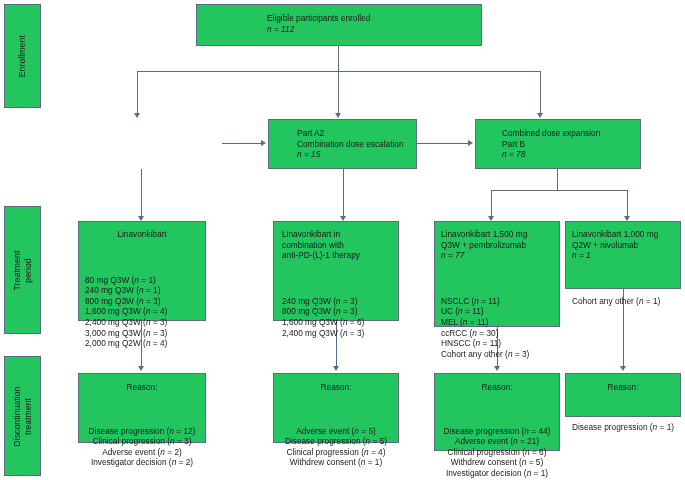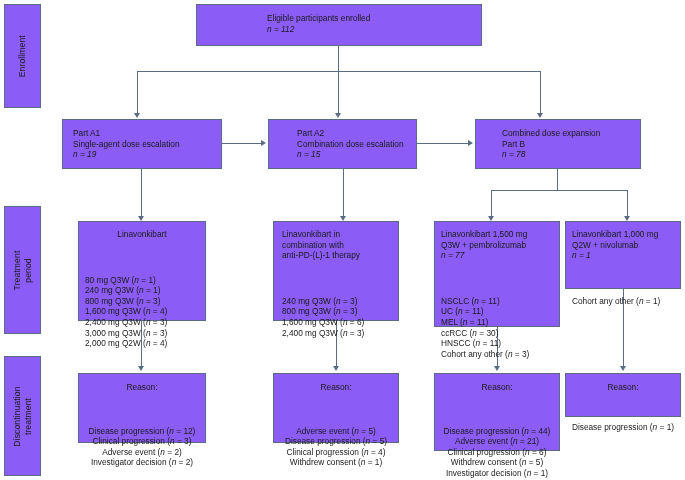--- a/index.html
+++ b/index.html
@@ -15,21 +15,21 @@
     position: relative;
     width: 685px;
     height: 480px;
     background: #ffffff;
     overflow: hidden;
   }
   .box {
     position: absolute;
     box-sizing: border-box;
     border: 1.4px solid #5b6b84;
-    background: #8b5cf6;
+    background: #22c55e;
     z-index: 2;
   }
   .rowlabel {
     display: flex;
     align-items: center;
     justify-content: center;
   }
   .rowlabel .rl-text {
     transform: rotate(-90deg);
     white-space: nowrap;
@@ -121,27 +121,20 @@
 
   <div class="ln hln" style="left:137px; top:71px; width:404px;"></div>
 
   <div class="ln vln" style="left:137px; top:71px; height:44px;"></div>
   <div class="arw" style="left:134px; top:113px;"></div>
   <div class="ln vln" style="left:338px; top:71px; height:44px;"></div>
   <div class="arw" style="left:335px; top:113px;"></div>
   <div class="ln vln" style="left:540px; top:71px; height:44px;"></div>
   <div class="arw" style="left:537px; top:113px;"></div>
 
-  <div class="box" style="left:62px; top:119px; width:160px; height:50px;">
-    <div class="content lft" style="left:10px; top:8px; right:5px;">
-      <div class="ttl">Part A1</div>
-      <div class="ttl">Single-agent dose escalation</div>
-      <div class="ttl it"><span class="it">n</span> = 19</div>
-    </div>
-  </div>
 
   <div class="box" style="left:268px; top:119px; width:149px; height:50px;">
     <div class="content lft" style="left:8px; top:8px; right:4px;margin-left:20px;">
       <div class="ttl">Part A2</div>
       <div class="ttl">Combination dose escalation</div>
       <div class="ttl it"><span class="it">n</span> = 15</div>
     </div>
   </div>
 
   <div class="box" style="left:475px; top:119px; width:166px; height:50px;">

